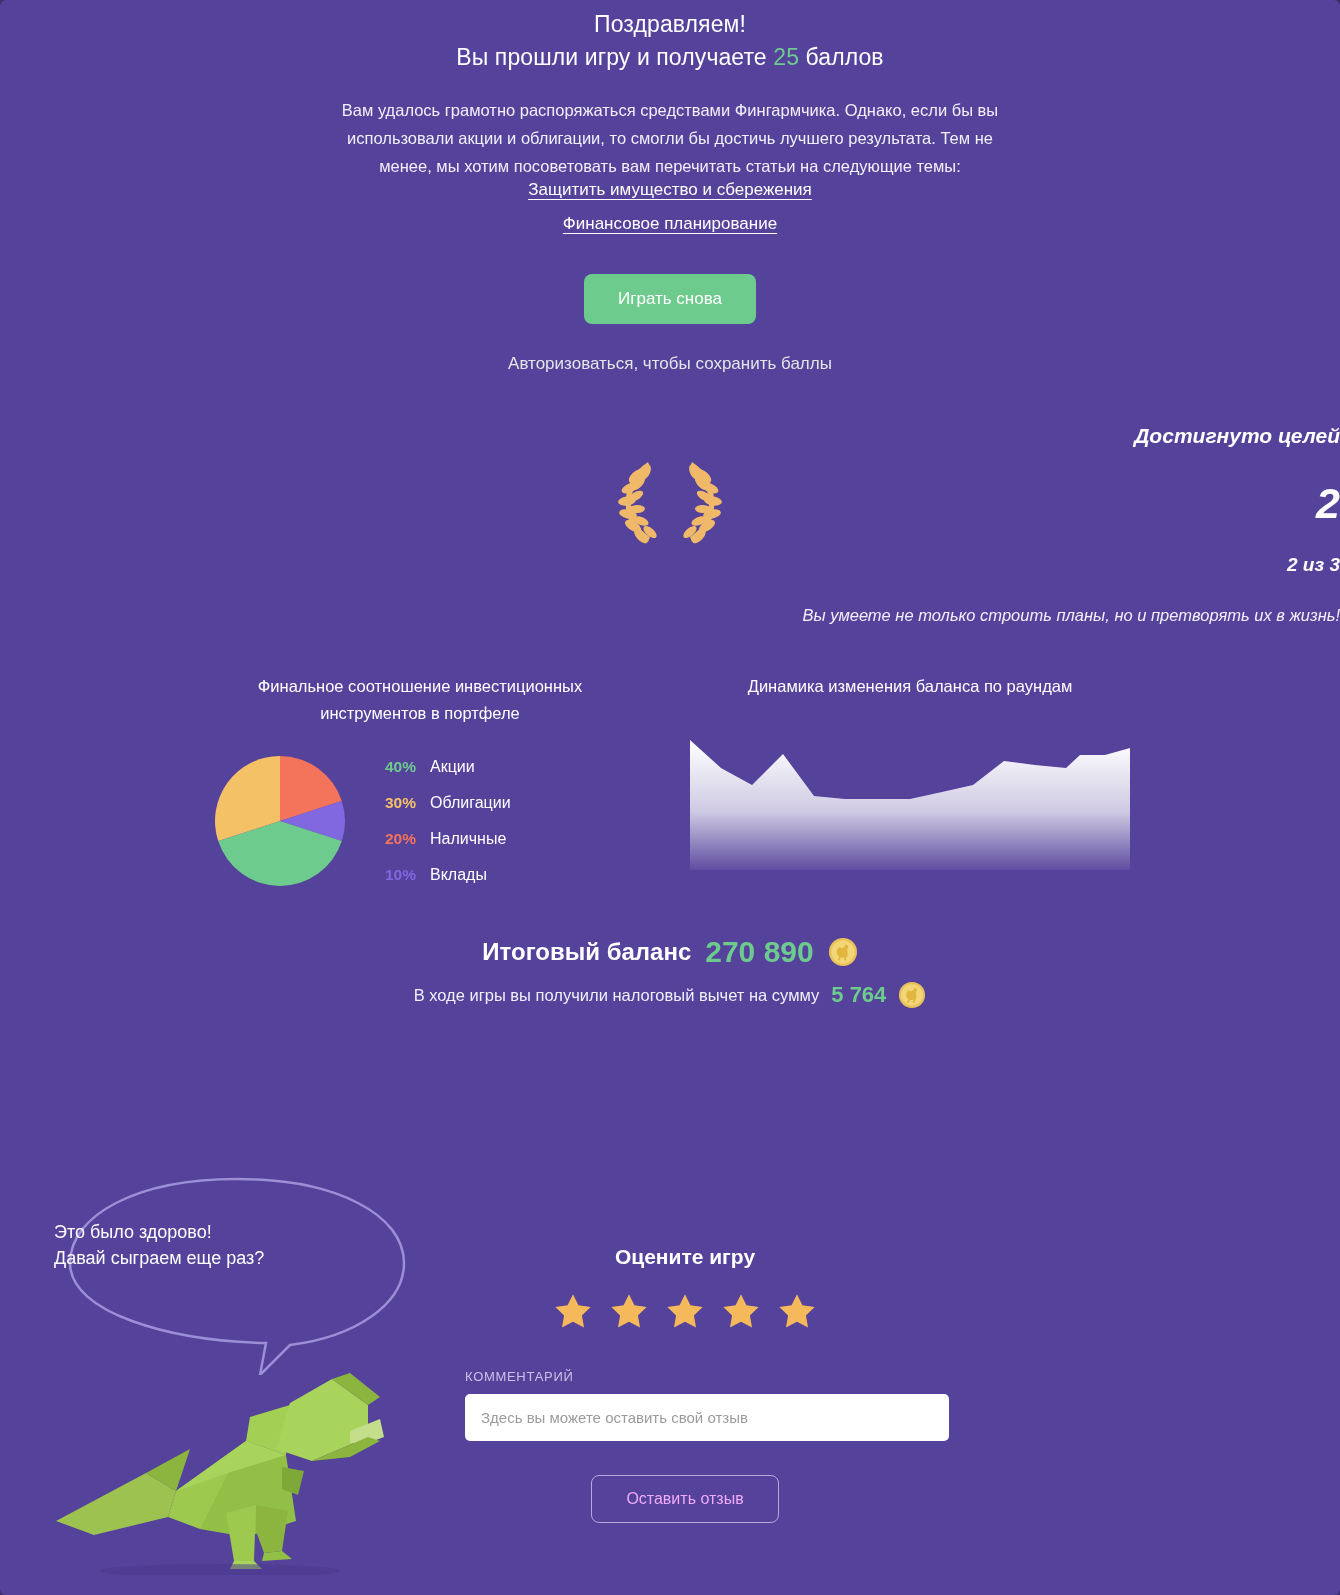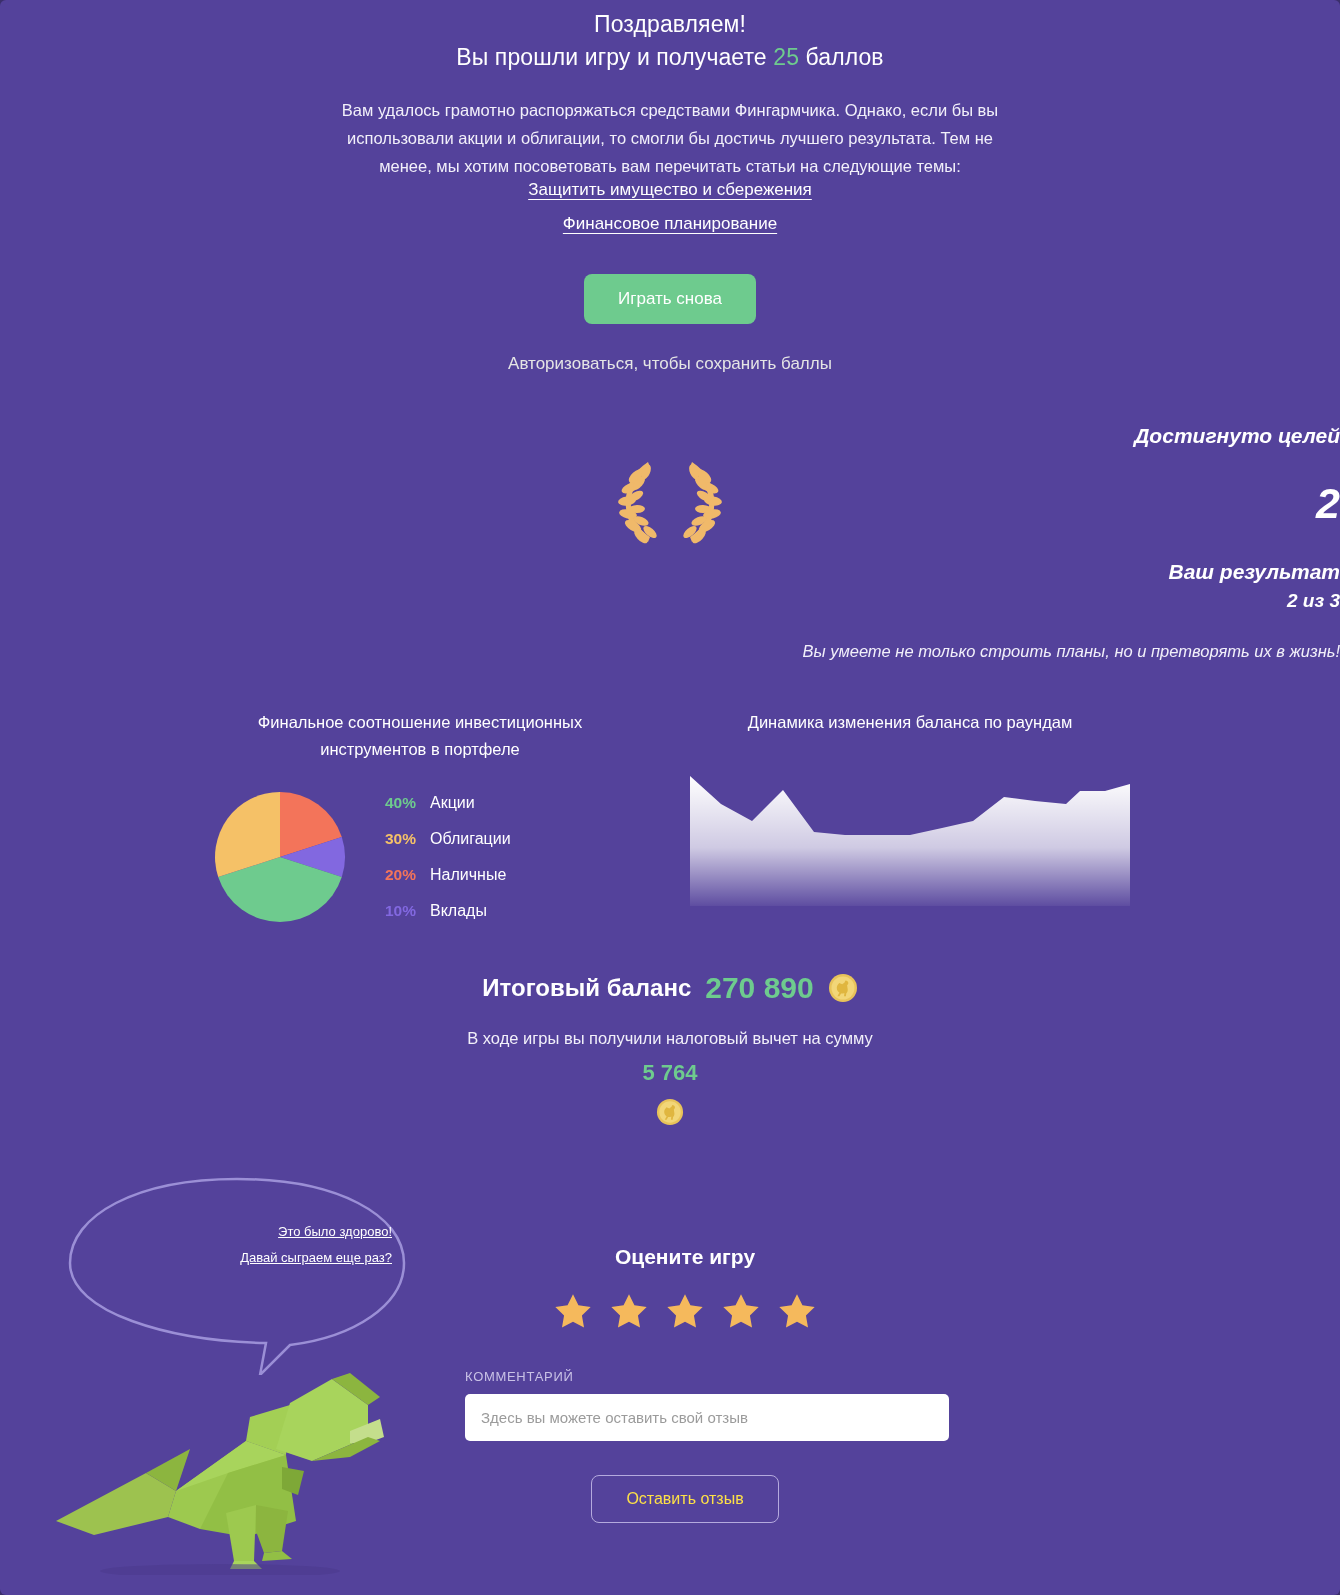--- a/index.html
+++ b/index.html
@@ -153,50 +153,48 @@
   }
   .balance-row {
     display: flex;
     justify-content: center;
     align-items: center;
     gap: 14px;
   }
   .balance-label { font-size: 24px; font-weight: bold; }
   .balance-value { font-size: 30px; font-weight: bold; color: #6ecb8e; }
   .deduction-row {
-    margin-top: 24px;
+    margin-top: 12px;
     display: flex;
     justify-content: center;
     align-items: center;
     gap: 12px;
-    flex-direction: column;
   }
   .deduction-label { font-size: 16.5px; color: #f2f0fa; }
   .deduction-value { font-size: 22px; font-weight: bold; color: #6ecb8e; }
 
   
   .mascot-zone {
     position: absolute;
     left: 40px;
     bottom: 0;
     width: 400px;
     height: 420px;
     pointer-events: none;
   }
   .bubble { position: absolute; left: 14px; top: 0; }
   .bubble-text {
     position: absolute;
     left: 14px; top: 44px;
     width: 338px;
-    text-align: right;
-    font-size: 13px;
+    text-align: left;
+    font-size: 18px;
     line-height: 26px;
     color: #ffffff;
     pointer-events: auto;
-    text-decoration: underline;
   }
   .dino { position: absolute; left: 10px; top: 170px; }
 
   
   .rating {
     position: absolute;
     left: 465px;
     top: 1245px;
     width: 440px;
     text-align: center;
@@ -228,21 +226,21 @@
     font-family: inherit;
     font-size: 15px;
     color: #3b3b3b;
   }
   .comment-input::placeholder { color: #9b9b9b; }
   .submit-wrap { margin-top: 34px; }
   .submit-btn {
     background: transparent;
     border: 1px solid #b5aade;
     border-radius: 8px;
-    color: #fde047;
+    color: #f0abfc;
     font-family: inherit;
     font-size: 16px;
     padding: 14px 34px;
     cursor: pointer;
   }
 </style>
 </head>
 <body>
 
 <div id="page">
@@ -299,21 +297,20 @@
             <ellipse cx="39" cy="27" rx="8" ry="4" transform="rotate(-50 39 27)"></ellipse>
             <ellipse cx="36" cy="40" rx="8" ry="4" transform="rotate(-30 36 40)"></ellipse>
             <ellipse cx="37" cy="53" rx="8" ry="4" transform="rotate(-2 37 53)"></ellipse>
             <ellipse cx="41" cy="65" rx="8" ry="4" transform="rotate(22 41 65)"></ellipse>
             <ellipse cx="50" cy="76" rx="8" ry="4" transform="rotate(40 50 76)"></ellipse>
           </g>
         </g>
       </svg>
       <div class="wreath-number">2</div>
     </div>
-    <div class="result-title">Ваш результат</div>
     <div class="result-value">2 из 3</div>
     <div class="result-note">Вы умеете не только строить планы, но и претворять их в жизнь!</div>
   </div>
 
   <div class="charts">
 
     <div class="chart-block pie-block">
       <div class="chart-title">Финальное соотношение инвестиционных инструментов в портфеле</div>
       <div class="pie-area">
         <svg width="140" height="140" viewBox="0 0 140 140">

